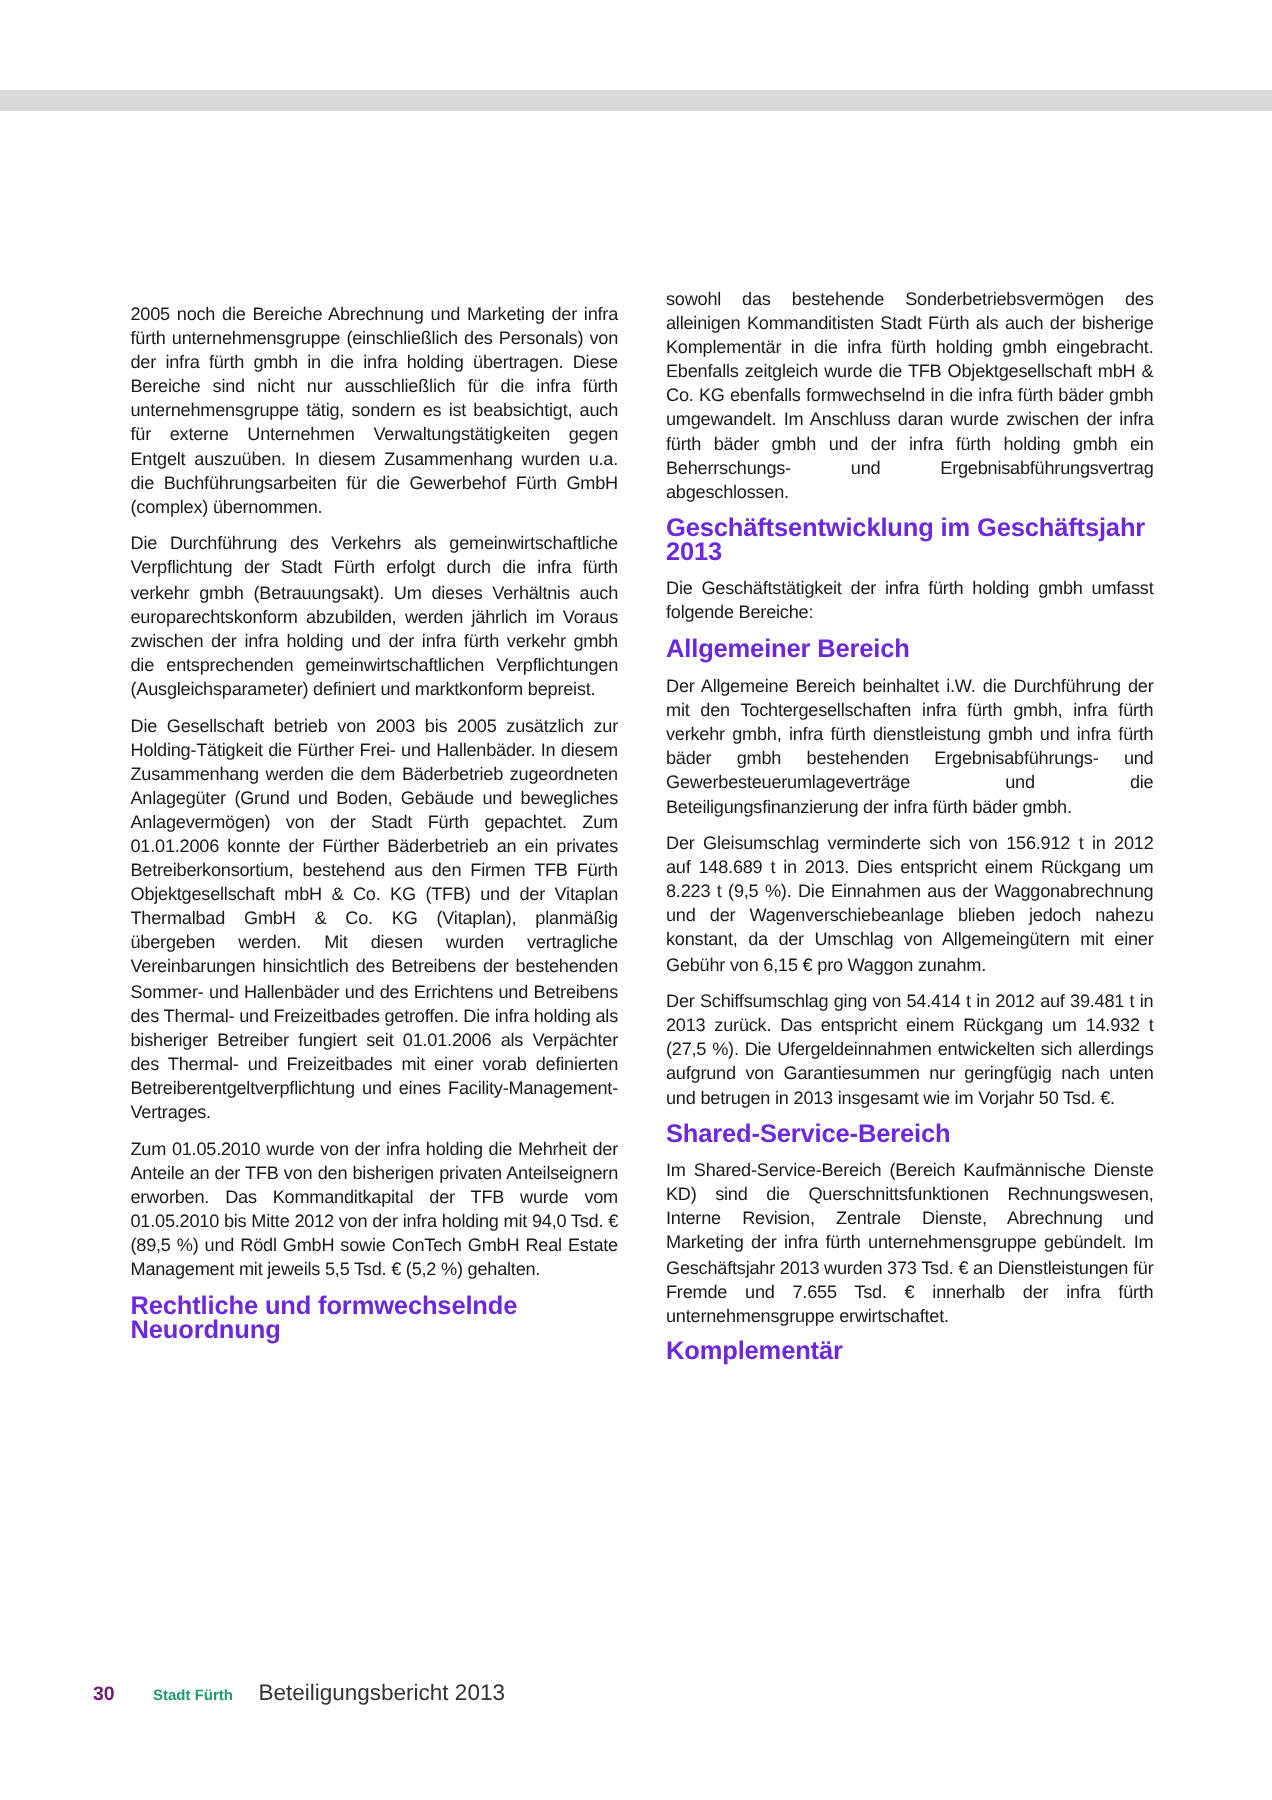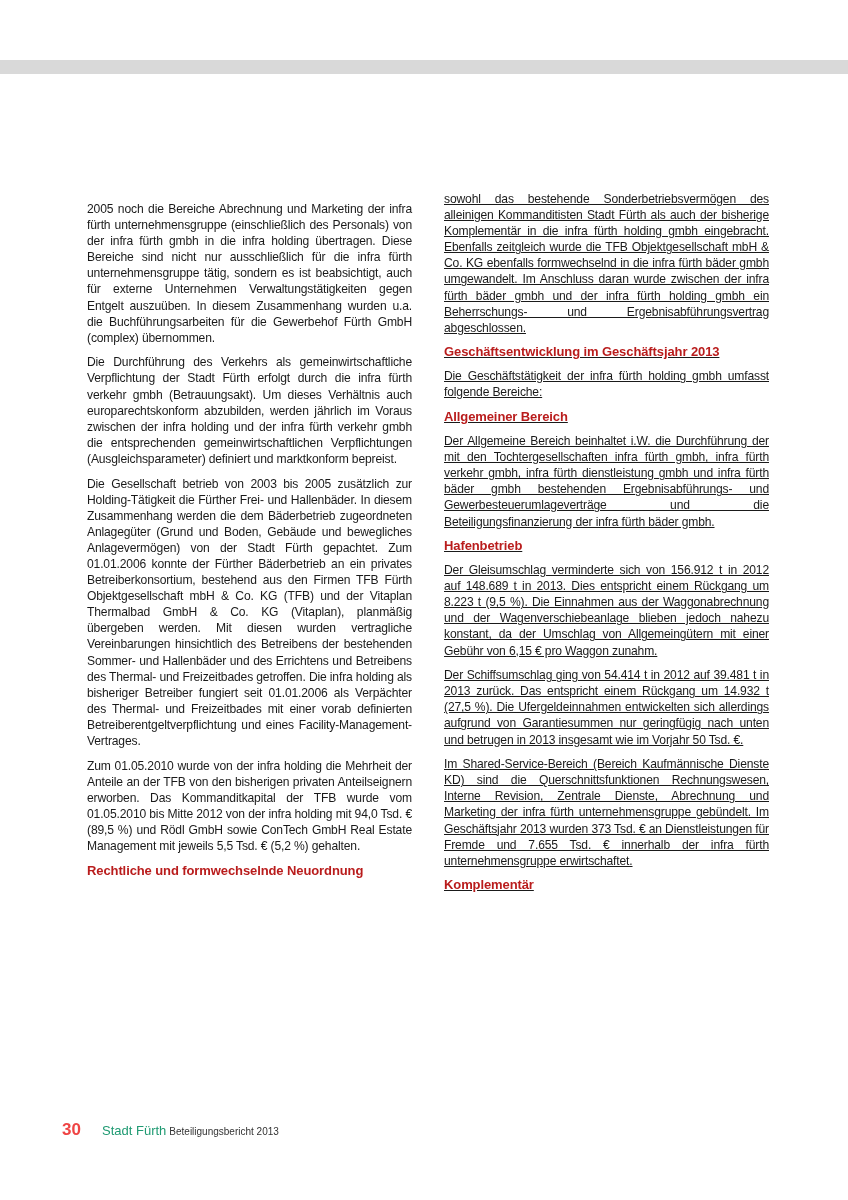--- a/index.html
+++ b/index.html
@@ -3,49 +3,49 @@
 <meta charset="utf-8">
 <style>
   html, body { margin: 0; padding: 0; }
   body {
     width: 848px; height: 1200px; background: #ffffff; position: relative; overflow: hidden;
     font-family: "Liberation Sans", sans-serif; color: #1a1a1a;
   }
   .top-bar { position: absolute; left: 0; top: 60px; width: 848px; height: 14px; background: #d9d9d9; }
   .col { position: absolute; top: 201px; width: 325px; font-size: 12.1px; line-height: 16.1px; }
   .col-left { left: 87px; }
-  .col-right { left: 444px; top: 191px; text-decoration: underline; }
+  .col-right { left: 444px; top: 191px; }
   .col p { margin: 0 0 8.5px 0; text-align: justify; hyphens: manual; letter-spacing: -0.15px; }
-  .col h3 { margin: 0 0 8px 0; font-size: 13px; line-height: 16px; font-weight: bold; color: #b91c1c; letter-spacing: -0.1px; }
+  .col h3 { margin: 0 0 8px 0; font-size: 17px; line-height: 16px; font-weight: bold; color: #6d28d9; letter-spacing: -0.1px; }
   .footer { position: absolute; left: 62px; top: 1120px; display: flex; align-items: baseline; }
-  .page-num { font-size: 17px; font-weight: bold; color: #ef4444; width: 40px; }
-  .footer-brand { font-size: 13px; font-weight: normal; color: #1f9a72; margin-right: 3px; }
-  .footer-title { font-size: 10px; color: #333; }
+  .page-num { font-size: 13px; font-weight: bold; color: #701a75; width: 40px; }
+  .footer-brand { font-size: 10px; font-weight: bold; color: #1f9a72; margin-right: 17px; }
+  .footer-title { font-size: 15px; color: #333; }
 </style>
 </head>
 <body>
 
 <div class="top-bar"></div>
 
 <div class="col col-left" id="col-left">
     <p>2005 noch die Bereiche Abrechnung und Marketing der infra fürth unternehmensgruppe (einschließlich des Personals) von der infra fürth gmbh in die infra holding übertragen. Diese Bereiche sind nicht nur ausschließlich für die infra fürth unternehmensgruppe tätig, sondern es ist beabsichtigt, auch für externe Unternehmen Verwaltungstätigkeiten gegen Entgelt auszuüben. In diesem Zusammenhang wurden u.a. die Buchführungsarbeiten für die Gewerbehof Fürth GmbH (complex) übernommen.</p>
     <p>Die Durchführung des Verkehrs als gemeinwirtschaftliche Verpflichtung der Stadt Fürth erfolgt durch die infra fürth verkehr gmbh (Betrauungsakt). Um dieses Verhältnis auch europarechtskonform abzubilden, werden jährlich im Voraus zwischen der infra holding und der infra fürth verkehr gmbh die entsprechenden gemeinwirtschaftlichen Verpflichtungen (Ausgleichsparameter) definiert und marktkonform bepreist.</p>
     <p>Die Gesellschaft betrieb von 2003 bis 2005 zusätzlich zur Holding-Tätigkeit die Fürther Frei- und Hallenbäder. In diesem Zusammenhang werden die dem Bäderbetrieb zugeordneten Anlagegüter (Grund und Boden, Gebäude und bewegliches Anlagevermögen) von der Stadt Fürth gepachtet. Zum 01.01.2006 konnte der Fürther Bäderbetrieb an ein privates Betreiberkonsortium, bestehend aus den Firmen TFB Fürth Objektgesellschaft mbH &amp; Co. KG (TFB) und der Vitaplan Thermalbad GmbH &amp; Co. KG (Vitaplan), planmäßig übergeben werden. Mit diesen wurden vertragliche Vereinbarungen hinsichtlich des Betreibens der bestehenden Sommer- und Hallenbäder und des Errichtens und Betreibens des Thermal- und Freizeitbades getroffen. Die infra holding als bisheriger Betreiber fungiert seit 01.01.2006 als Verpächter des Thermal- und Freizeitbades mit einer vorab definierten Betreiberentgeltverpflichtung und eines Facility-Management-Vertrages.</p>
     <p>Zum 01.05.2010 wurde von der infra holding die Mehrheit der Anteile an der TFB von den bisherigen privaten Anteilseignern erworben. Das Kommanditkapital der TFB wurde vom 01.05.2010 bis Mitte 2012 von der infra holding mit 94,0 Tsd. € (89,5 %) und Rödl GmbH sowie ConTech GmbH Real Estate Management mit jeweils 5,5 Tsd. € (5,2 %) gehalten.</p>
     <h3>Rechtliche und formwechselnde Neuordnung</h3>
   </div>
 <div class="col col-right" id="col-right">
     <p>sowohl das bestehende Sonderbetriebsvermögen des alleinigen Kommanditisten Stadt Fürth als auch der bisherige Komplementär in die infra fürth holding gmbh eingebracht. Ebenfalls zeitgleich wurde die TFB Objektgesellschaft mbH &amp; Co. KG ebenfalls formwechselnd in die infra fürth bäder gmbh umgewandelt. Im Anschluss daran wurde zwischen der infra fürth bäder gmbh und der infra fürth holding gmbh ein Beherrschungs- und Ergebnisabführungsvertrag abgeschlossen.</p>
     <h3>Geschäftsentwicklung im Geschäftsjahr 2013</h3>
     <p>Die Geschäftstätigkeit der infra fürth holding gmbh umfasst folgende Bereiche:</p>
     <h3>Allgemeiner Bereich</h3>
     <p>Der Allgemeine Bereich beinhaltet i.W. die Durchführung der mit den Tochtergesellschaften infra fürth gmbh, infra fürth verkehr gmbh, infra fürth dienstleistung gmbh und infra fürth bäder gmbh bestehenden Ergebnisabführungs- und Gewerbesteuerumlageverträge und die Beteiligungsfinanzierung der infra fürth bäder gmbh.</p>
-    <h3>Hafenbetrieb</h3>
     <p>Der Gleisumschlag verminderte sich von 156.912 t in 2012 auf 148.689 t in 2013. Dies entspricht einem Rückgang um 8.223 t (9,5 %). Die Einnahmen aus der Waggonabrechnung und der Wagenverschiebeanlage blieben jedoch nahezu konstant, da der Umschlag von Allgemeingütern mit einer Gebühr von 6,15 € pro Waggon zunahm.</p>
     <p>Der Schiffsumschlag ging von 54.414 t in 2012 auf 39.481 t in 2013 zurück. Das entspricht einem Rückgang um 14.932 t (27,5 %). Die Ufergeldeinnahmen entwickelten sich allerdings aufgrund von Garantiesummen nur geringfügig nach unten und betrugen in 2013 insgesamt wie im Vorjahr 50 Tsd. €.</p>
+    <h3>Shared-Service-Bereich</h3>
     <p>Im Shared-Service-Bereich (Bereich Kaufmännische Dienste KD) sind die Querschnittsfunktionen Rechnungswesen, Interne Revision, Zentrale Dienste, Abrechnung und Marketing der infra fürth unternehmensgruppe gebündelt. Im Geschäftsjahr 2013 wurden 373 Tsd. € an Dienstleistungen für Fremde und 7.655 Tsd. € innerhalb der infra fürth unternehmensgruppe erwirtschaftet.</p>
     <h3>Komplementär</h3>
   </div>
 
 <div class="footer">
   <span class="page-num">30</span>
   <span class="footer-brand">Stadt Fürth</span>
   <span class="footer-title">Beteiligungsbericht 2013</span>
 </div>
 

